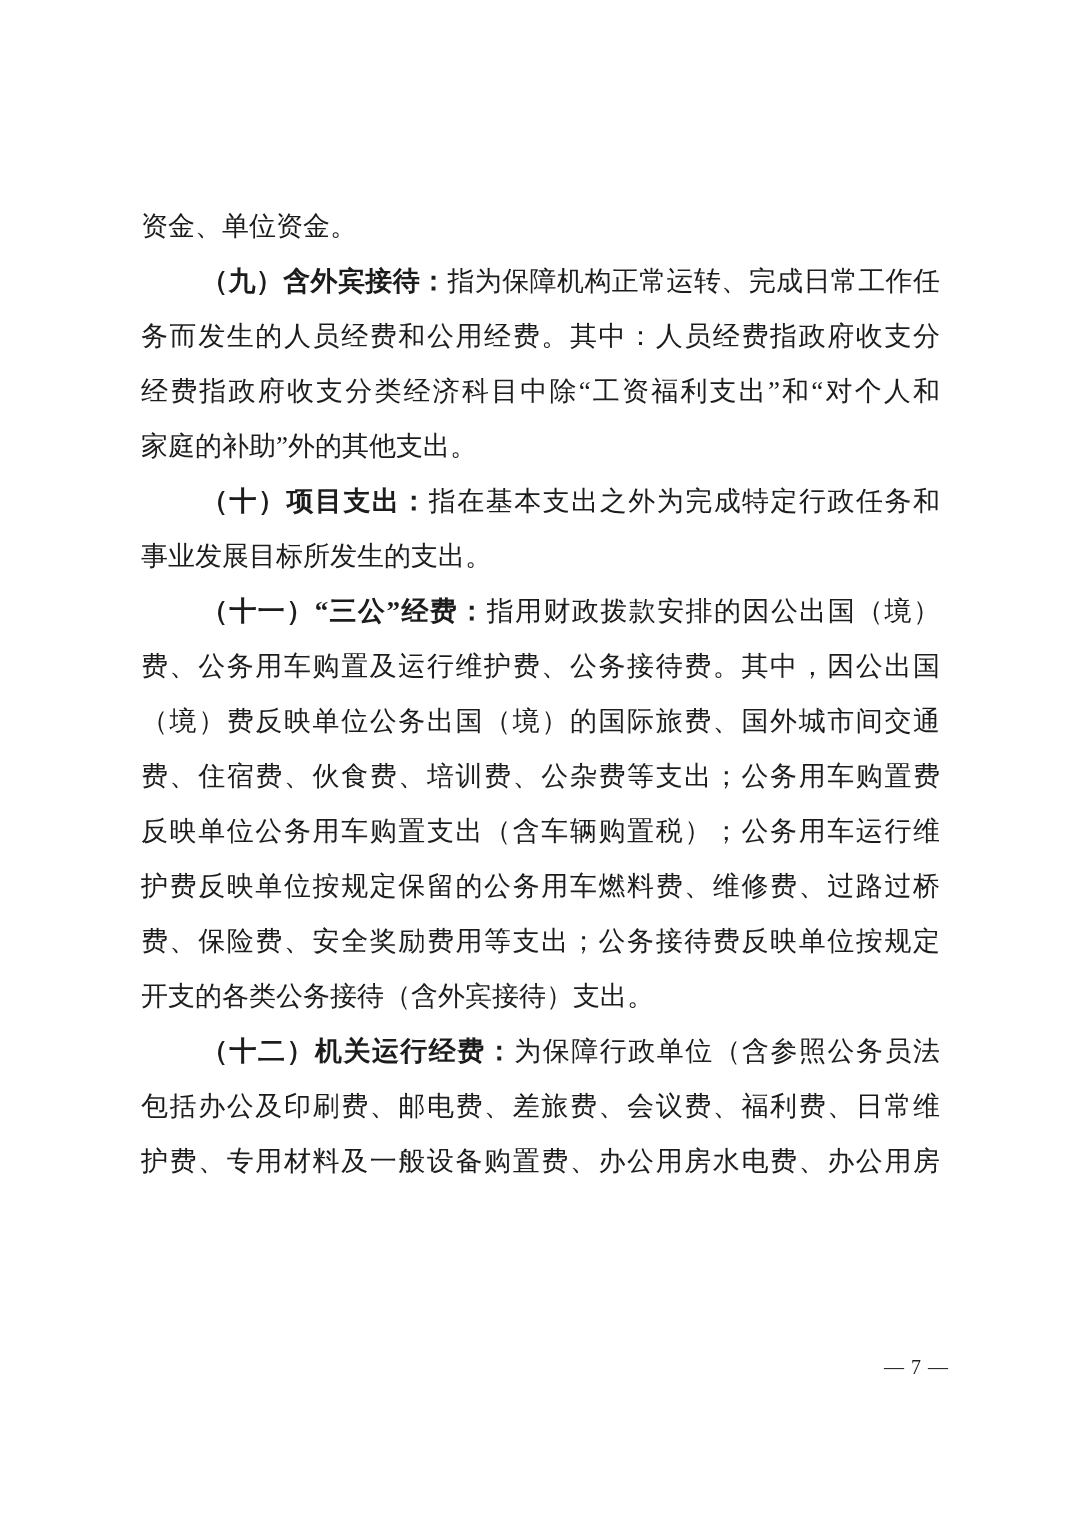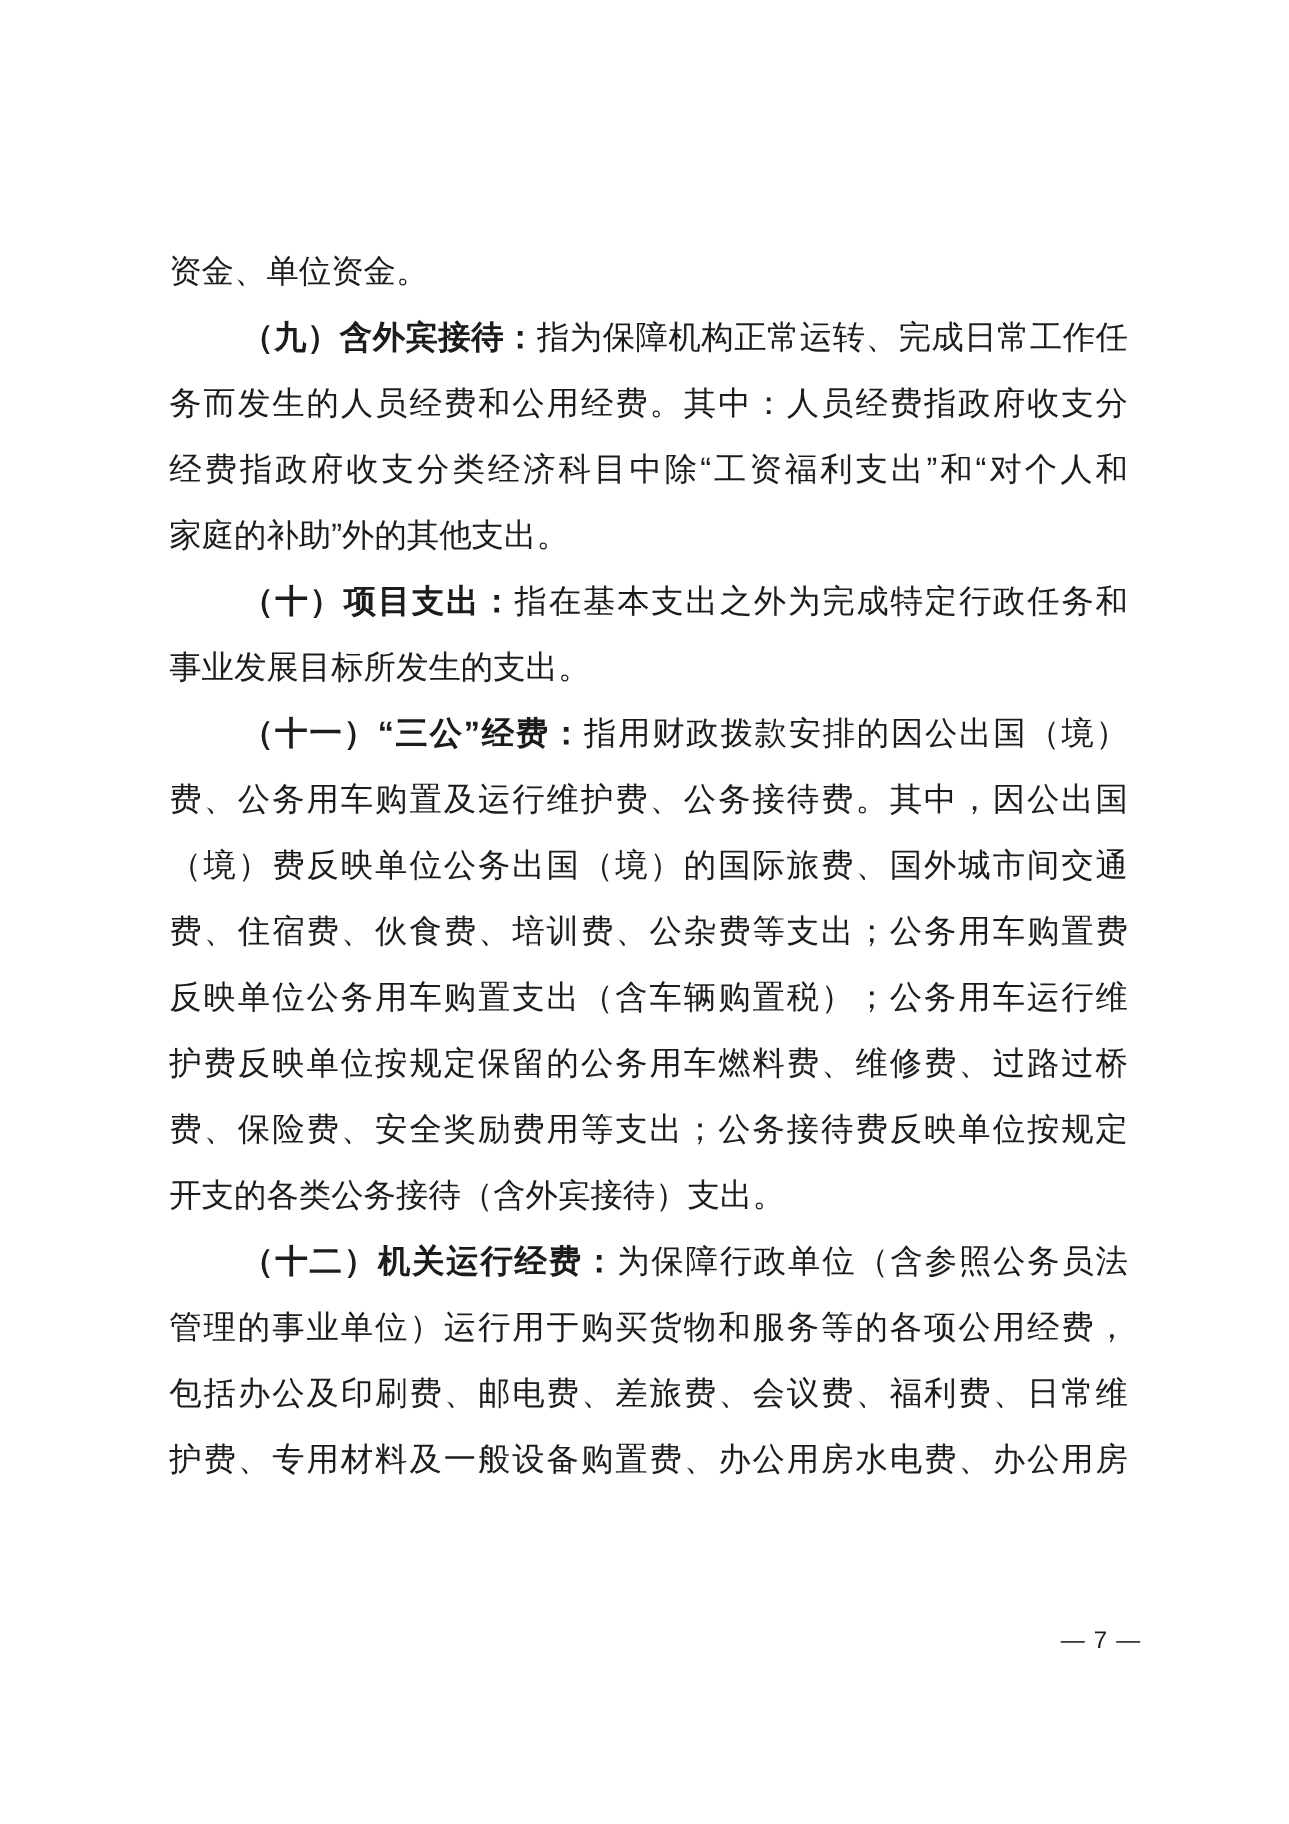--- a/index.html
+++ b/index.html
@@ -6,21 +6,21 @@
     margin: 0;
     padding: 0;
     background: #ffffff;
   }
   .page {
     position: relative;
     width: 1024px;
     height: 1520px;
     background: #ffffff;
     overflow: hidden;
-    font-family: Liberation Sans, sans-serif;
+    font-family: Liberation Serif, serif;
     color: #1c1c1c;
   }
   .text-block {
     position: absolute;
     left: 141px;
     top: 199px;
     width: 799px;
   }
   .line {
     height: 55px;
@@ -64,18 +64,17 @@
       <div class="line"><span>事业发展目标所发生的支出。</span></div>
       <div class="line j ind"><span class="head">（十一）“三公”经费：</span><span>指用财政拨款安排的因公出国（境）</span></div>
       <div class="line j"><span>费、公务用车购置及运行维护费、公务接待费。其中，因公出国</span></div>
       <div class="line j"><span>（境）费反映单位公务出国（境）的国际旅费、国外城市间交通</span></div>
       <div class="line j"><span>费、住宿费、伙食费、培训费、公杂费等支出；公务用车购置费</span></div>
       <div class="line j"><span>反映单位公务用车购置支出（含车辆购置税）；公务用车运行维</span></div>
       <div class="line j"><span>护费反映单位按规定保留的公务用车燃料费、维修费、过路过桥</span></div>
       <div class="line j"><span>费、保险费、安全奖励费用等支出；公务接待费反映单位按规定</span></div>
       <div class="line"><span>开支的各类公务接待（含外宾接待）支出。</span></div>
       <div class="line j ind"><span class="head">（十二）机关运行经费：</span><span>为保障行政单位（含参照公务员法</span></div>
-      <div class="line j"><span>管理的事业单位）运行用于购买货物和服务等的各项公用经费，</span></div>
       <div class="line j"><span>包括办公及印刷费、邮电费、差旅费、会议费、福利费、日常维</span></div>
       <div class="line j"><span>护费、专用材料及一般设备购置费、办公用房水电费、办公用房</span></div>
     </div>
   <div class="page-number">— 7 —</div>
 </div>
 
 </body></html>

